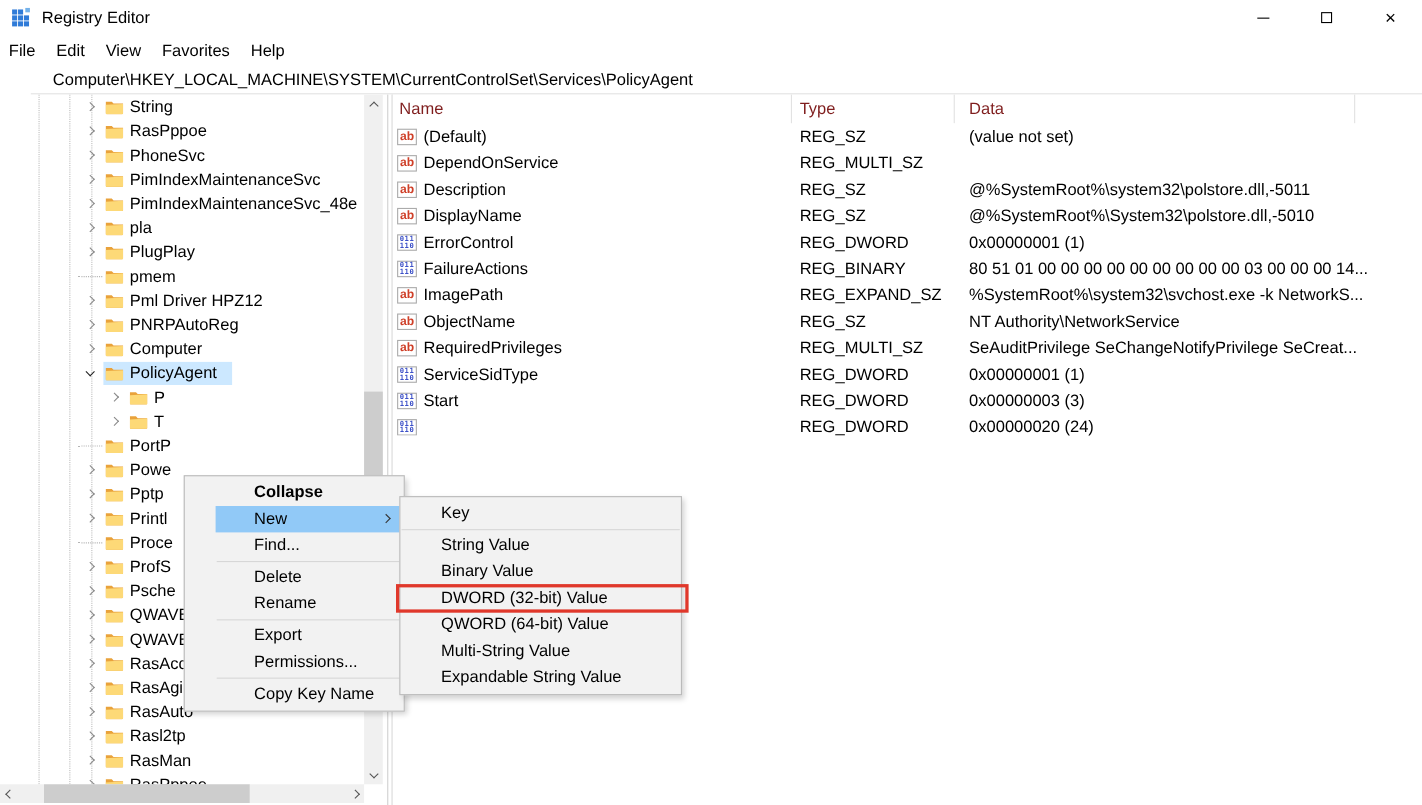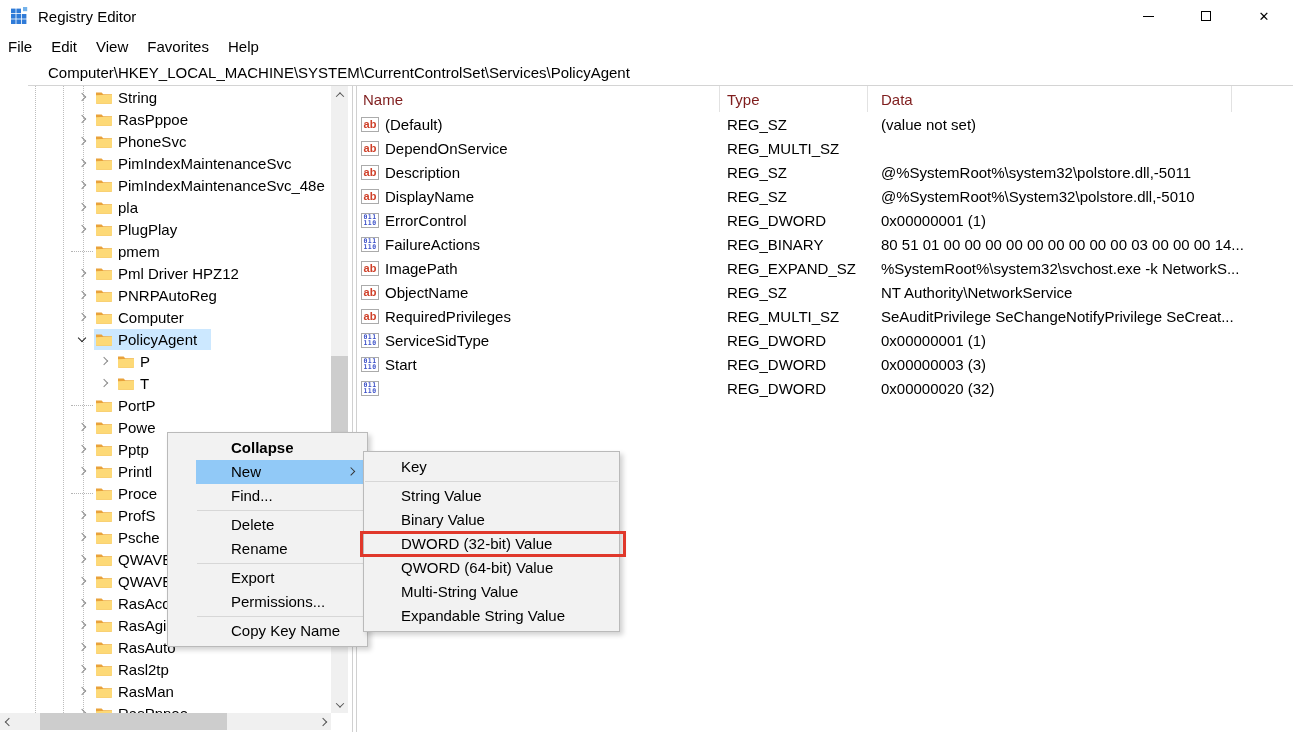--- a/index.html
+++ b/index.html
@@ -557,21 +557,21 @@
         </div>
         <div class="list-row">
           <div class="lr-name">
             <span class="vicon dword">
               <span>011</span>
               <span>110</span>
             </span>
             <span></span>
           </div>
           <div class="lr-type">REG_DWORD</div>
-          <div class="lr-data">0x00000020 (32)</div>
+          <div class="lr-data">0x00000020 (24)</div>
         </div>
       </div>
   </div>
 
   <div class="ctx ctx-main" id="ctx-main">
       <div class="mi bold">Collapse</div>
       <div class="mi hl has-sub">New</div>
       <div class="mi">Find...</div>
       <div class="sep"></div>
       <div class="mi">Delete</div>

